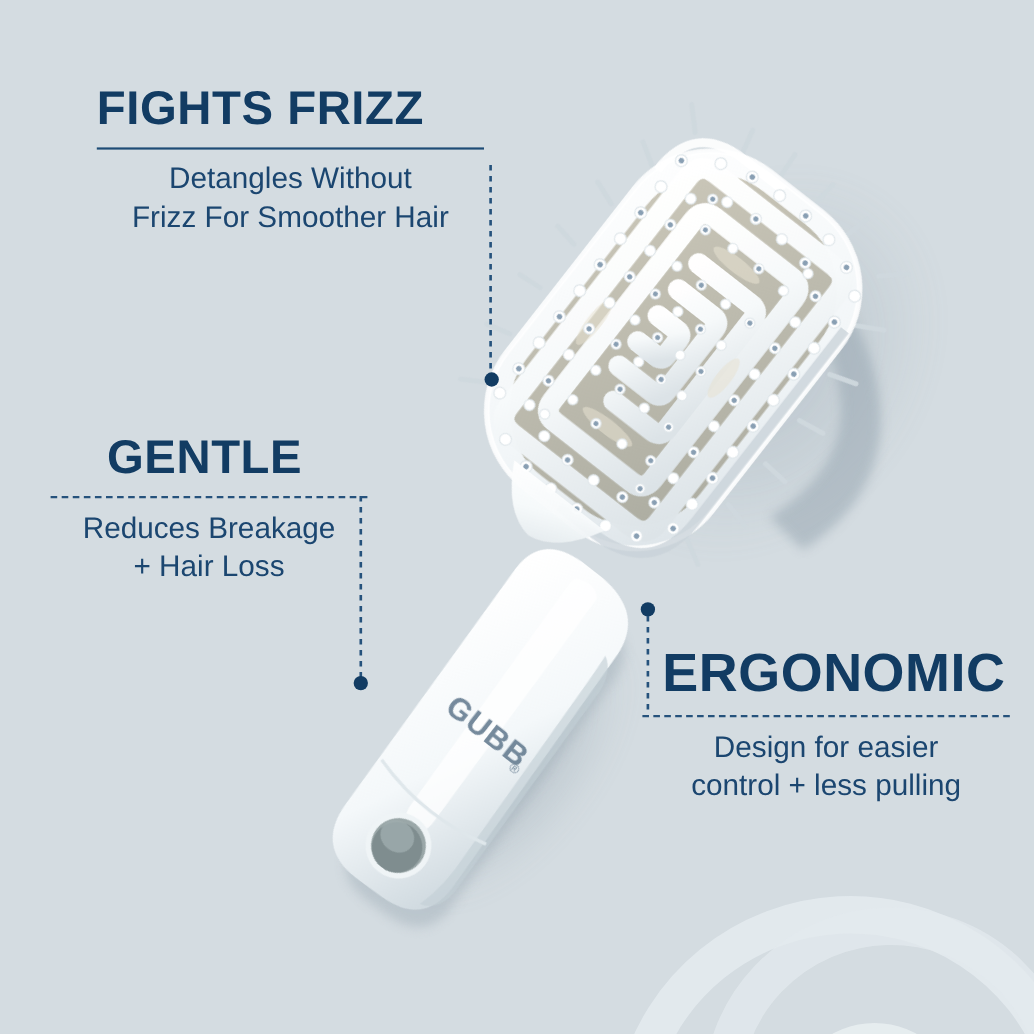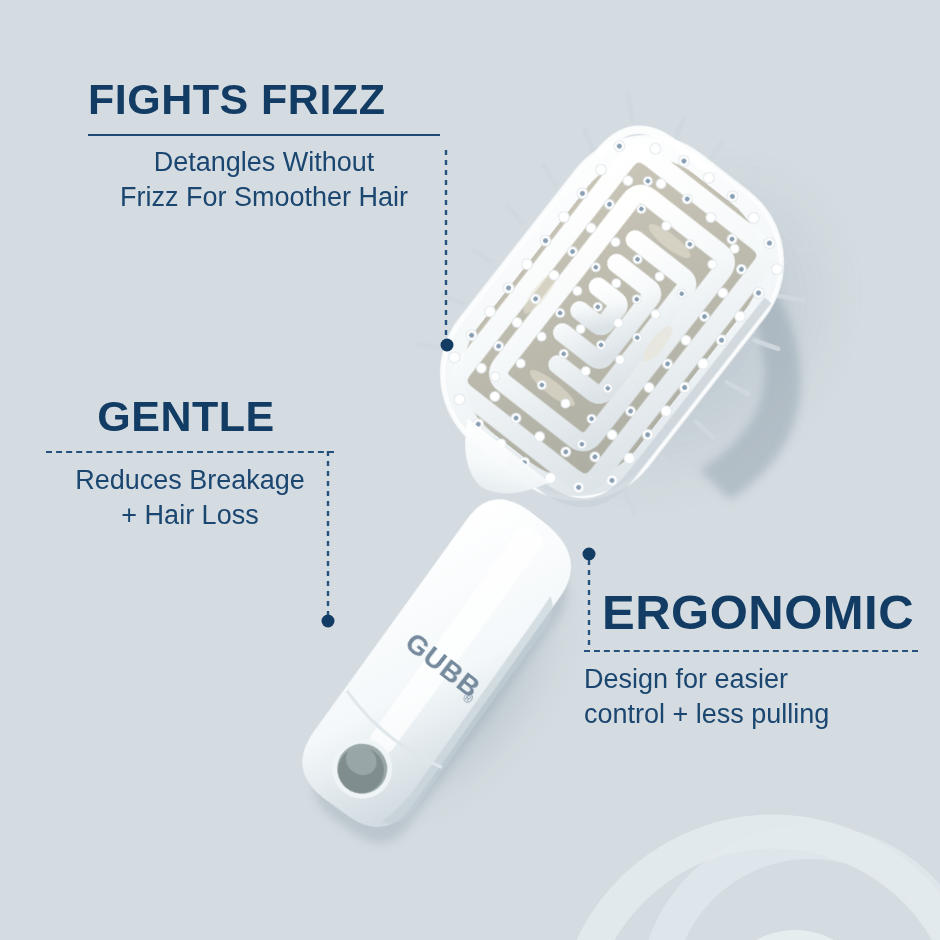--- a/index.html
+++ b/index.html
@@ -53,21 +53,21 @@
   #co-gentle .c-sub{font-size:27px;text-align:center;width:288px;margin-left:-42px;}
 
   
   #co-ergo{left:602px;top:588px;}
   #co-ergo .c-title{font-size:49px;}
   #co-ergo .rule{
     width:334px;height:0;
     border-top:2.5px dashed #25527c;
     margin-top:13px;margin-bottom:10px;margin-left:-18px;
   }
-  #co-ergo .c-sub{font-size:27px;text-align:left;width:334px;margin-left:-18px;}
+  #co-ergo .c-sub{font-size:27px;text-align:center;width:334px;margin-left:-18px;}
 
   
   #leaders{position:absolute;left:0;top:0;width:940px;height:940px;pointer-events:none;}
 </style>
 </head>
 <body>
 
 <div id="stage">
 
   <svg class="product" viewBox="0 0 940 940" xmlns="http://www.w3.org/2000/svg">

